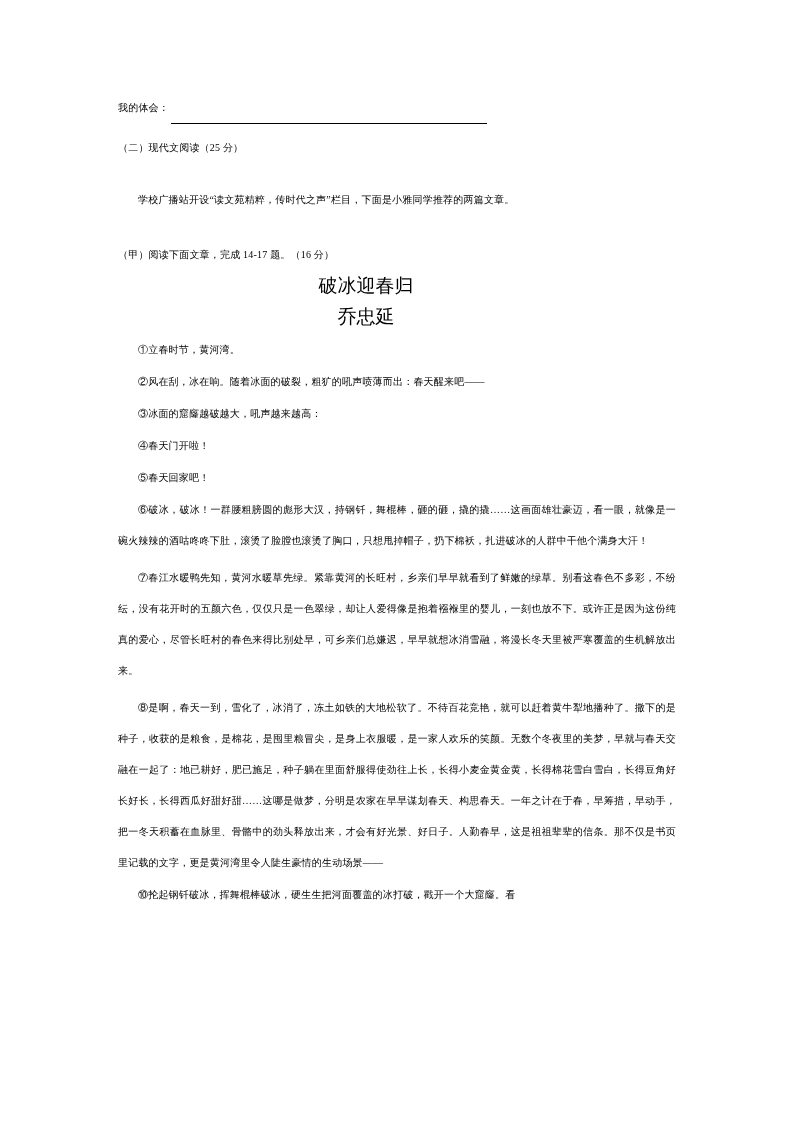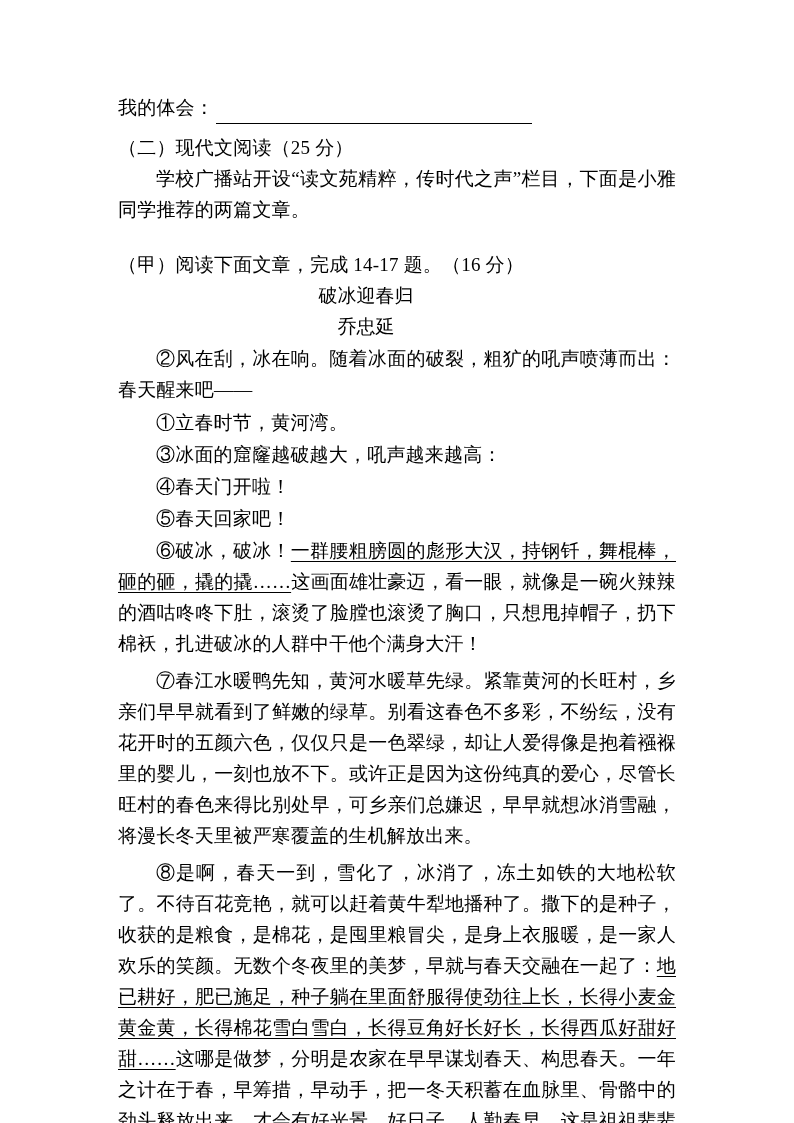--- a/index.html
+++ b/index.html
@@ -11,42 +11,41 @@
     color: #000000;
     font-family: "Liberation Serif", serif;
   }
   .page {
     width: 794px;
     height: 1123px;
     padding: 92px 118px 0 118px;
     background: #ffffff;
   }
   .line, .para {
-    font-size: 19px;
+    font-size: 10px;
     line-height: 31px;
     text-align: justify;
     letter-spacing: 0.2px;
   }
   .para { text-indent: 2em; }
   .center {
     text-align: center;
     text-indent: 0;
     font-weight: normal;
     font-size: 19px;
     line-height: 31px;
     padding-right: 62px; 
   }
   .mt1  { margin-top: 1px; }
   .mt2  { margin-top: 2px; }
-  .mt3  { margin-top: 0; }
+  .mt3  { margin-top: 21px; }
   .mt6  { margin-top: 6px; }
   .mt8  { margin-top: 8px; }
   .mt24 { margin-top: 24px; }
   .u {
-    text-decoration: underline;
     text-underline-offset: 4px;
     text-decoration-thickness: 1px;
   }
   .blank {
     display: inline-block;
     width: 316px;
     border-bottom: 1.4px solid #000000;
     margin-left: 2px;
   }
 </style>
@@ -60,26 +59,27 @@
   <p class="line mt8">（二）现代文阅读（25 分）</p>
 
   <p class="para mt3">学校广播站开设“读文苑精粹，传时代之声”栏目，下面是小雅同学推荐的两篇文章。</p>
 
   <p class="line mt24">（甲）阅读下面文章，完成 14-17 题。（16 分）</p>
 
   <h1 class="center">破冰迎春归</h1>
 
   <p class="center">乔忠延</p>
 
+  <p class="para mt2">①立春时节，黄河湾。</p>
   <p class="para mt1">②风在刮，冰在响。随着冰面的破裂，粗犷的吼声喷薄而出：春天醒来吧——</p>
-  <p class="para mt2">①立春时节，黄河湾。</p>
   <p class="para mt1">③冰面的窟窿越破越大，吼声越来越高：</p>
   <p class="para mt1">④春天门开啦！</p>
   <p class="para mt1">⑤春天回家吧！</p>
 
   <p class="para mt1"><span>⑥破冰，破冰！</span><span class="u">一群腰粗膀圆的彪形大汉，持钢钎，舞棍棒，砸的砸，撬的撬……</span><span>这画面雄壮豪迈，看一眼，就像是一碗火辣辣的酒咕咚咚下肚，滚烫了脸膛也滚烫了胸口，只想甩掉帽子，扔下棉袄，扎进破冰的人群中干他个满身大汗！</span></p>
 
   <p class="para mt6">⑦春江水暖鸭先知，黄河水暖草先绿。紧靠黄河的长旺村，乡亲们早早就看到了鲜嫩的绿草。别看这春色不多彩，不纷纭，没有花开时的五颜六色，仅仅只是一色翠绿，却让人爱得像是抱着襁褓里的婴儿，一刻也放不下。或许正是因为这份纯真的爱心，尽管长旺村的春色来得比别处早，可乡亲们总嫌迟，早早就想冰消雪融，将漫长冬天里被严寒覆盖的生机解放出来。</p>
 
   <p class="para mt6"><span>⑧是啊，春天一到，雪化了，冰消了，冻土如铁的大地松软了。不待百花竞艳，就可以赶着黄牛犁地播种了。撒下的是种子，收获的是粮食，是棉花，是囤里粮冒尖，是身上衣服暖，是一家人欢乐的笑颜。无数个冬夜里的美梦，早就与春天交融在一起了：</span><span class="u">地已耕好，肥已施足，种子躺在里面舒服得使劲往上长，长得小麦金黄金黄，长得棉花雪白雪白，长得豆角好长好长，长得西瓜好甜好甜……</span><span>这哪是做梦，分明是农家在早早谋划春天、构思春天。一年之计在于春，早筹措，早动手，把一冬天积蓄在血脉里、骨骼中的劲头释放出来，才会有好光景、好日子。人勤春早，这是祖祖辈辈的信条。那不仅是书页里记载的文字，更是黄河湾里令人陡生豪情的生动场景——</span></p>
 
+  <p class="para mt1">⑩抡起钢钎破冰，挥舞棍棒破冰，硬生生把河面覆盖的冰打破，戳开一个大窟窿。看</p>
 
 </div>
 
 </body></html>

